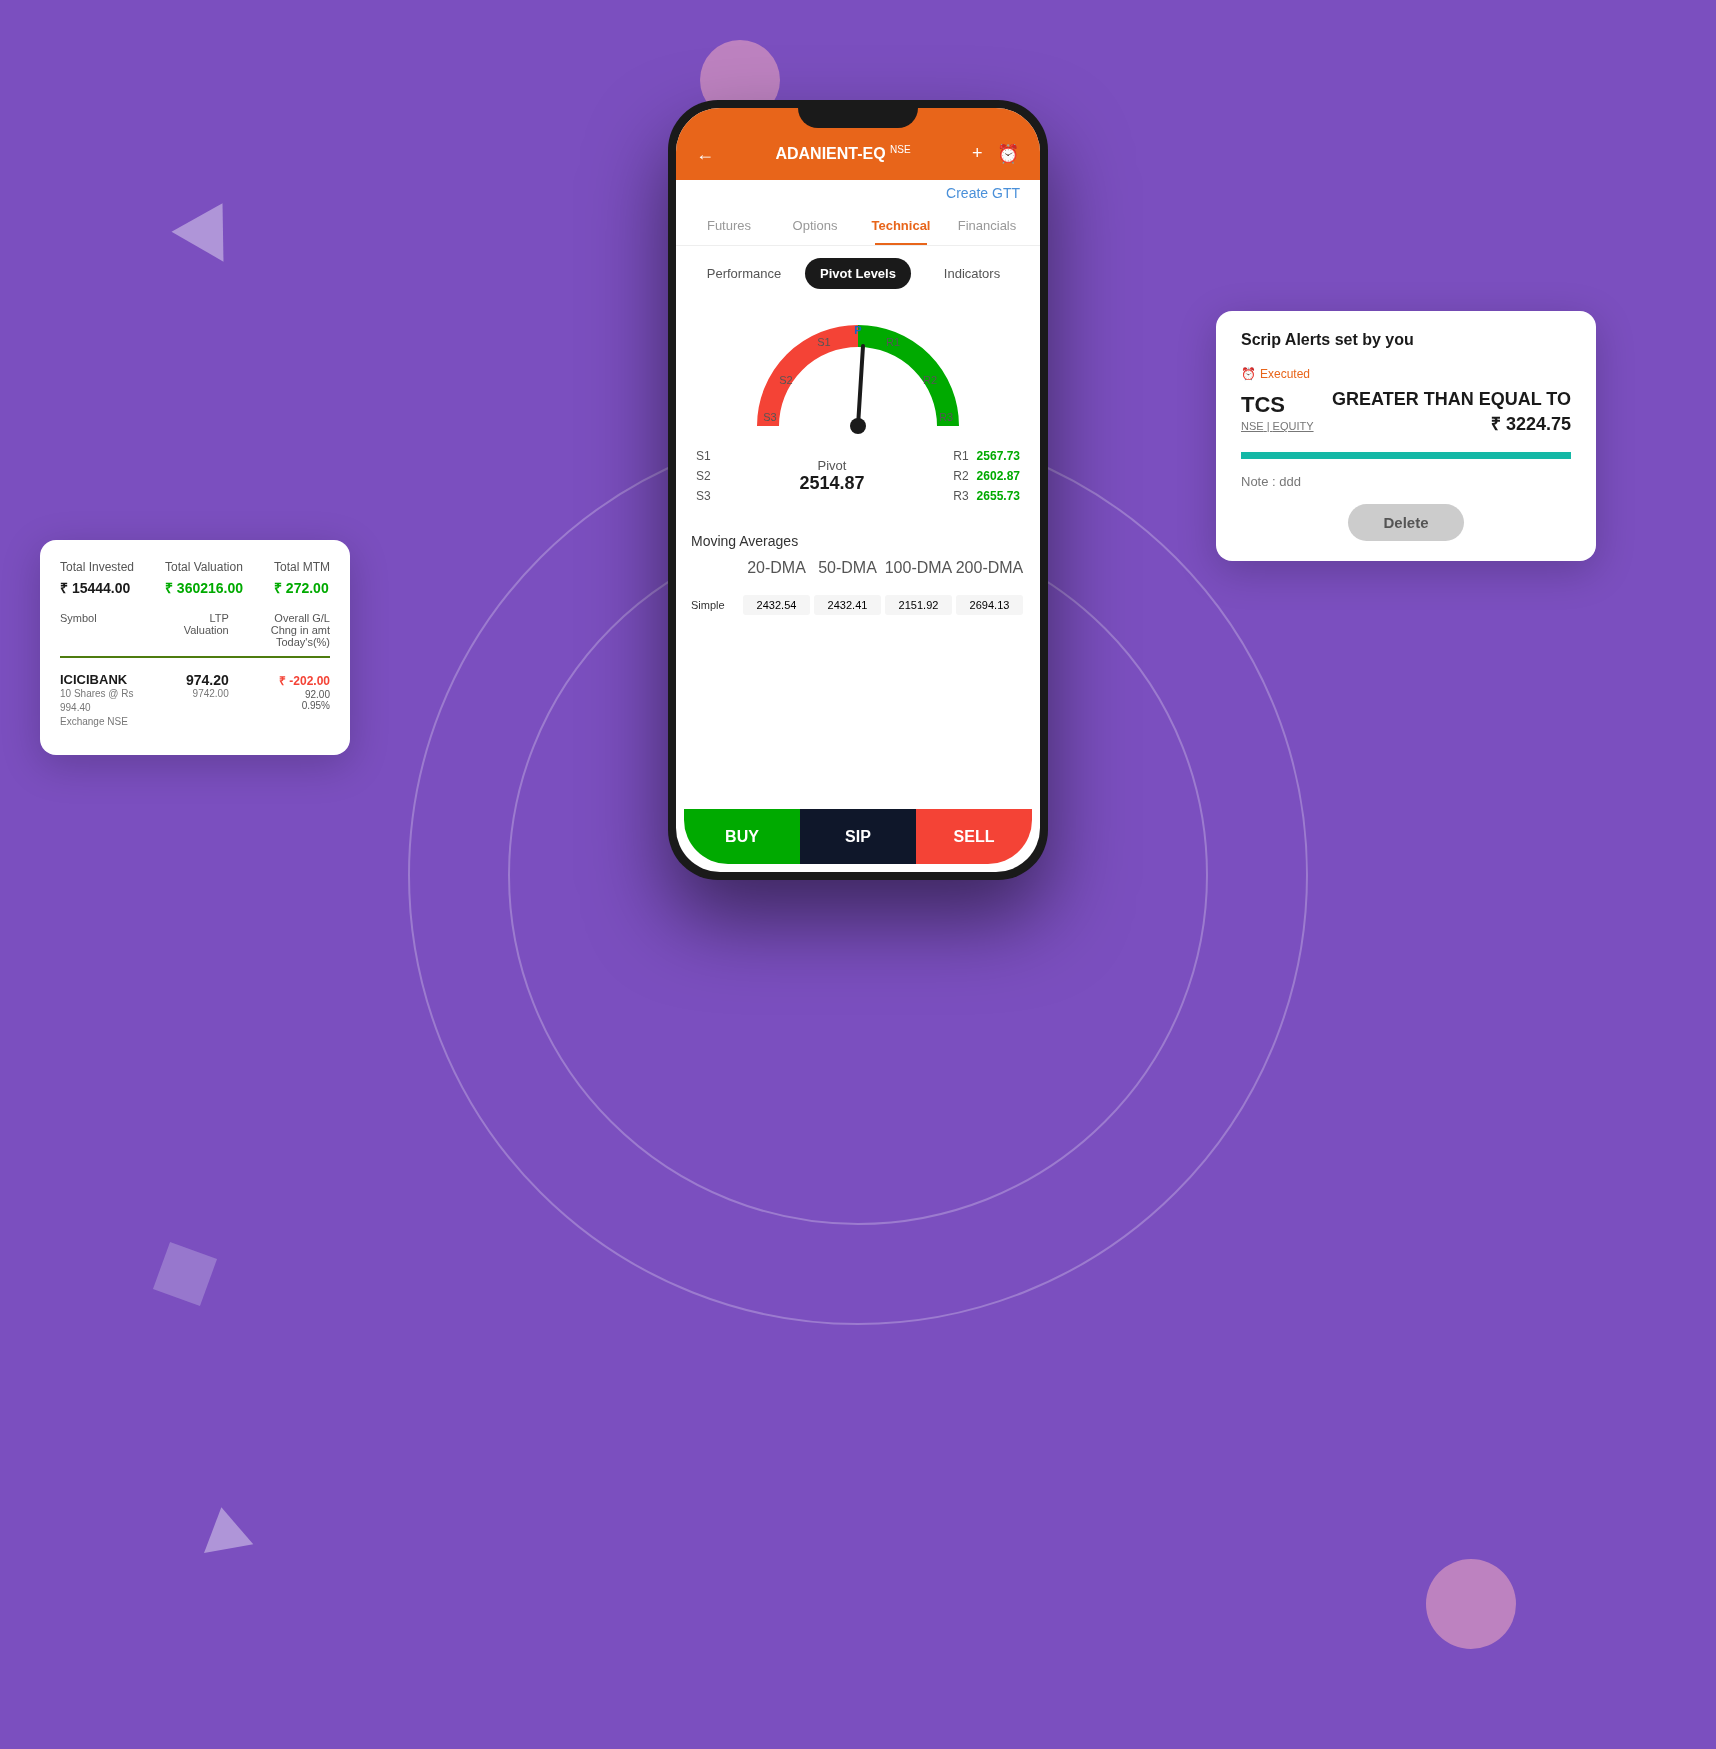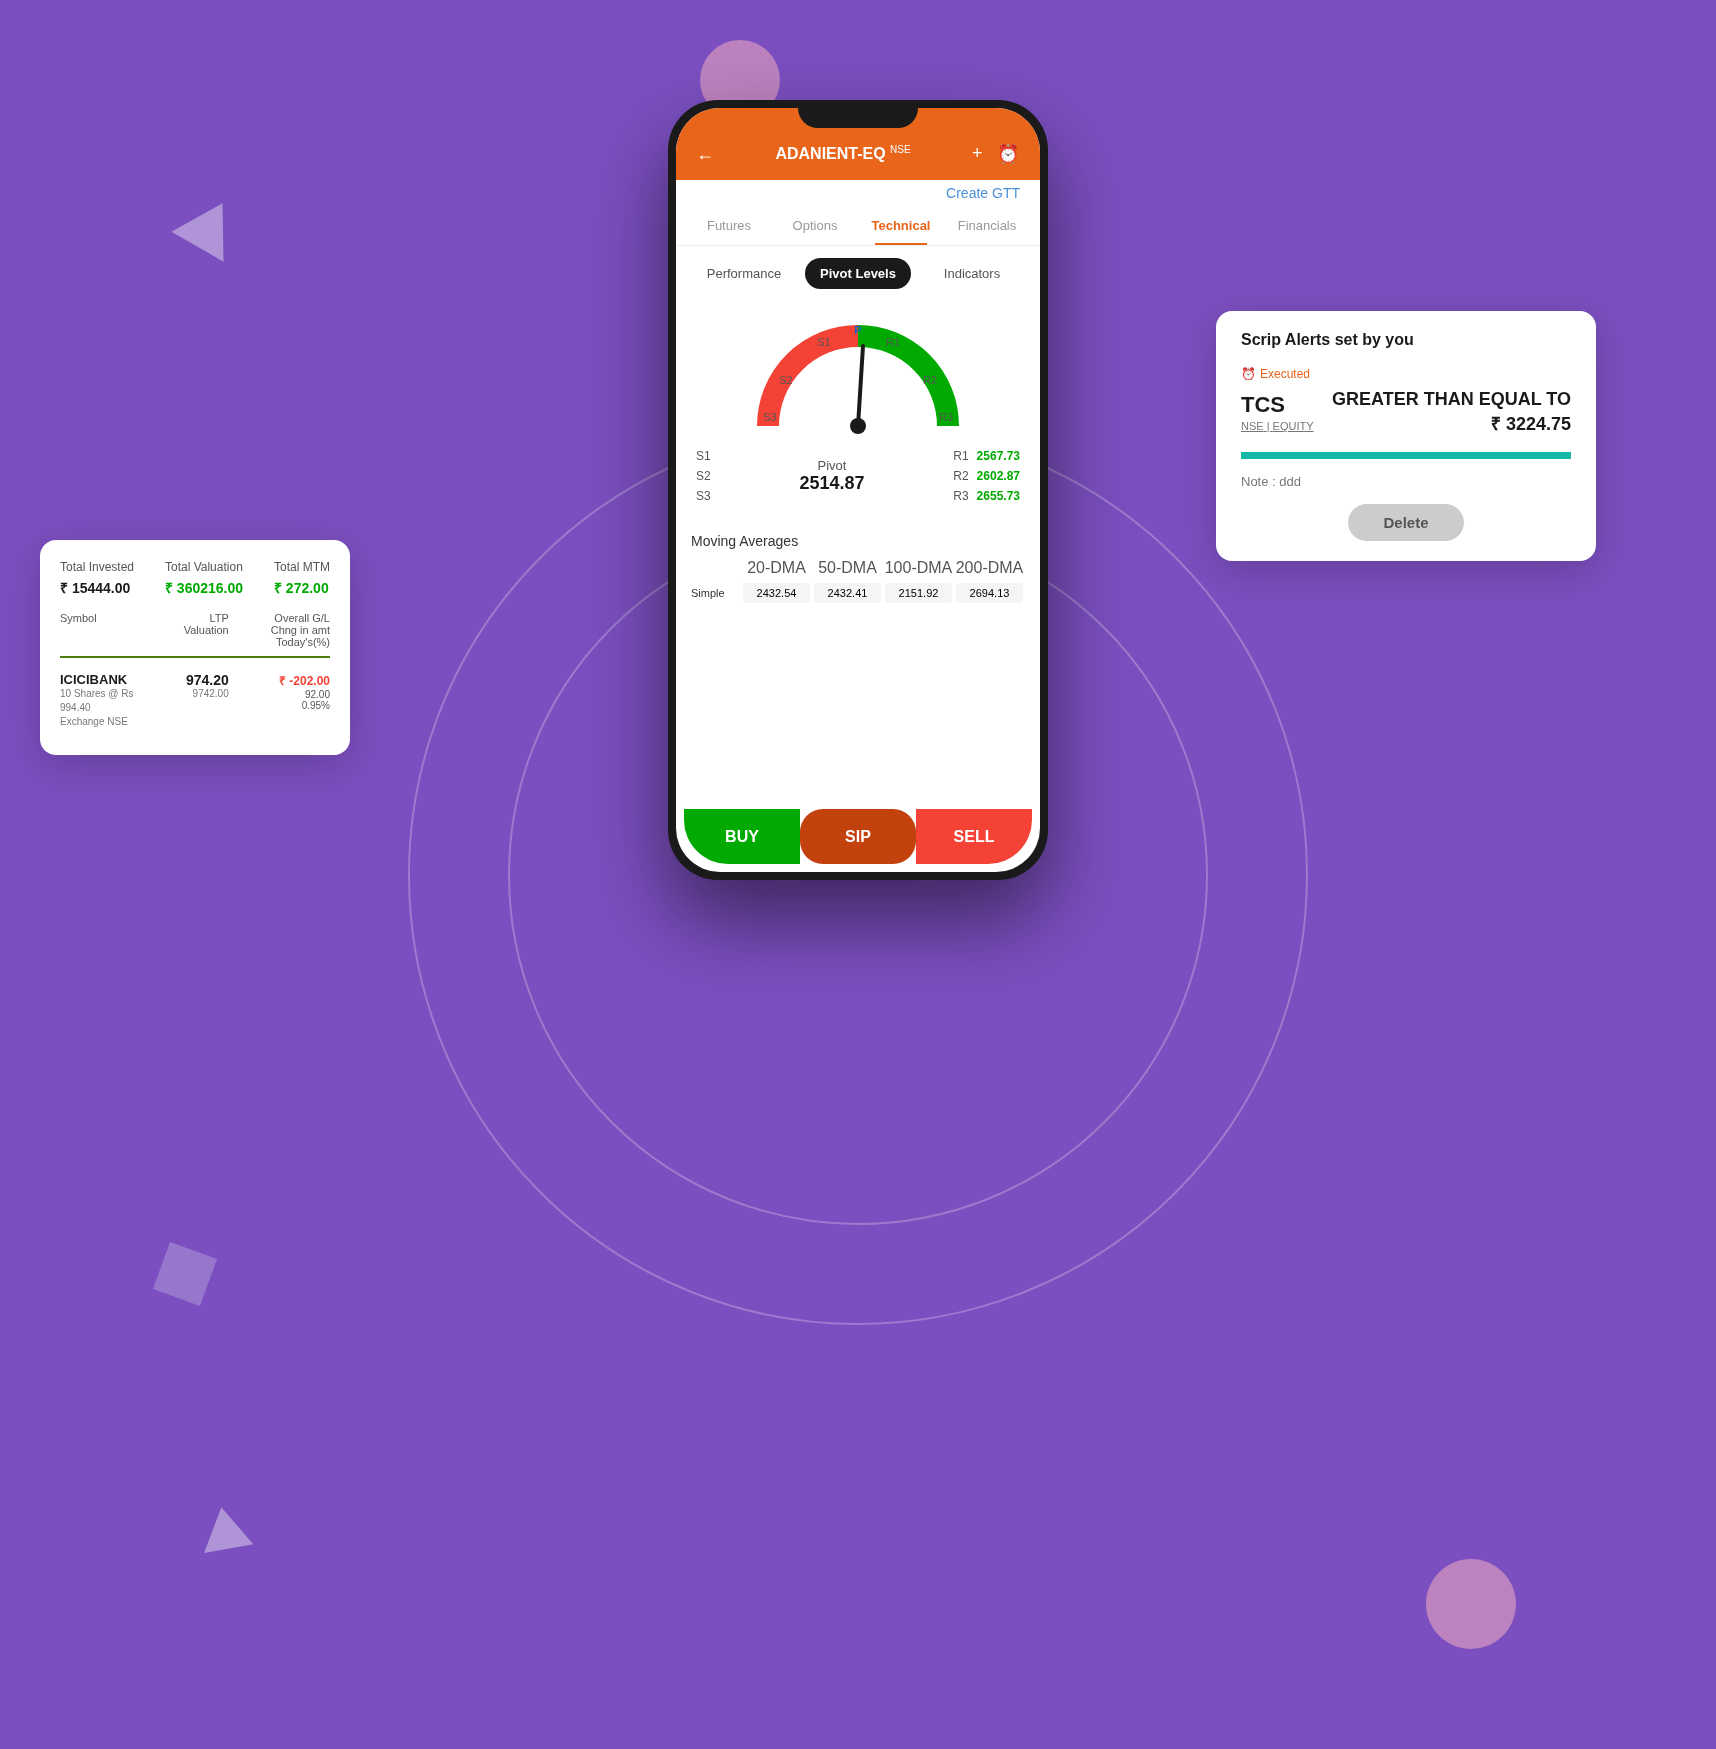--- a/index.html
+++ b/index.html
@@ -345,21 +345,21 @@
     .ma-row-label {
       width: 50px;
       font-size: 11px;
       color: #333;
     }
 
     .ma-value {
       flex: 1;
       text-align: center;
       background: #f5f5f5;
-      margin: 0 2px;
+      margin: 12px 2px;
       padding: 4px 2px;
       border-radius: 3px;
       font-size: 11px;
     }
 
     
     .phone-bottom {
       position: absolute;
       bottom: 8px;
       left: 8px;
@@ -376,21 +376,21 @@
       align-items: center;
       justify-content: center;
       font-size: 16px;
       font-weight: 700;
       color: white;
       cursor: pointer;
       border: none;
     }
 
     .btn-buy { background: #00AA00; }
-    .btn-sip { background: #c2410c; border-radius: 23px; }
+    .btn-sip { background: #0f172a; }
     .btn-sell { background: #F44336; }
 
     
     .portfolio-card {
       position: absolute;
       top: 540px;
       left: 40px;
       width: 310px;
       background: white;
       border-radius: 16px;

